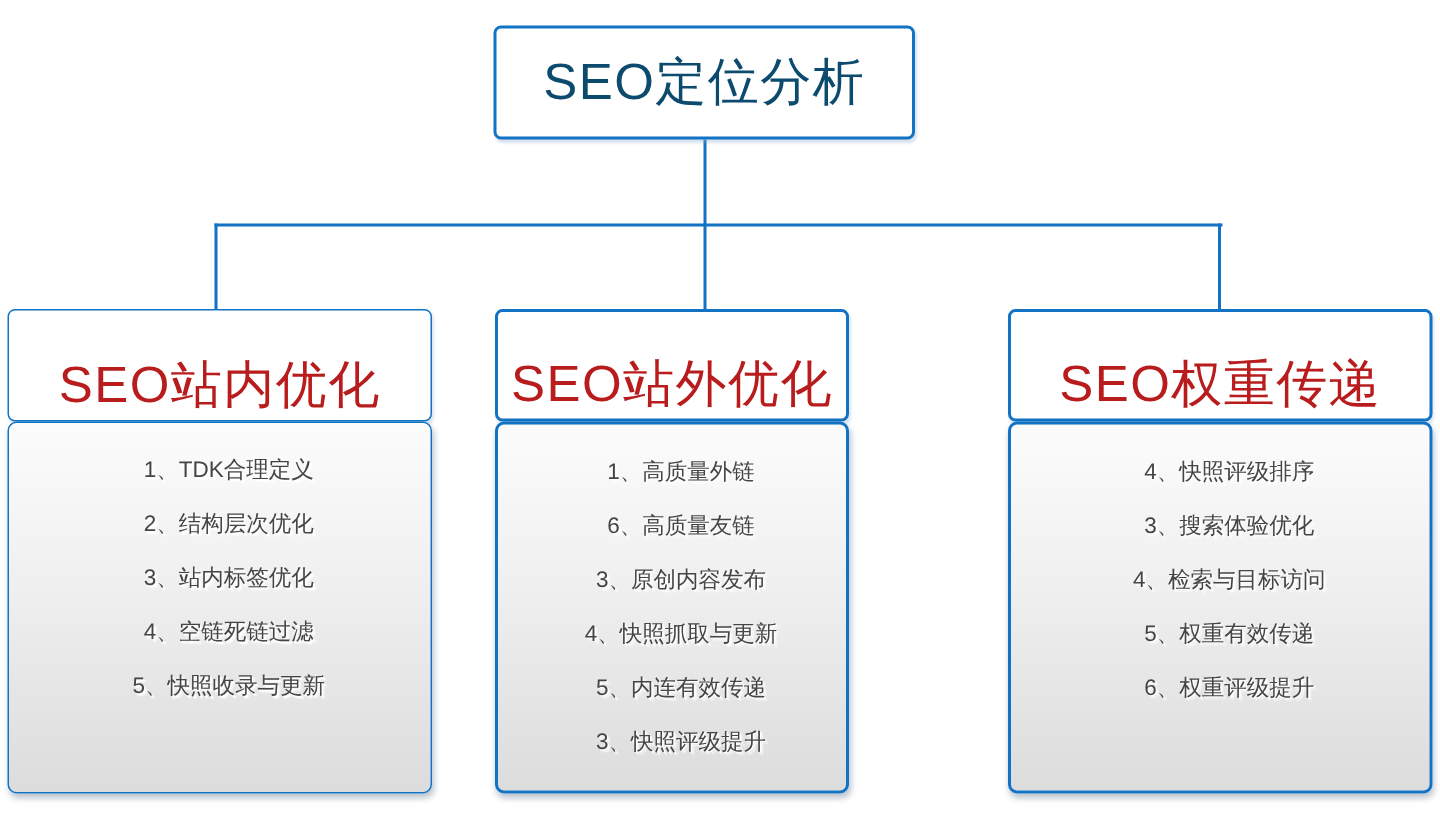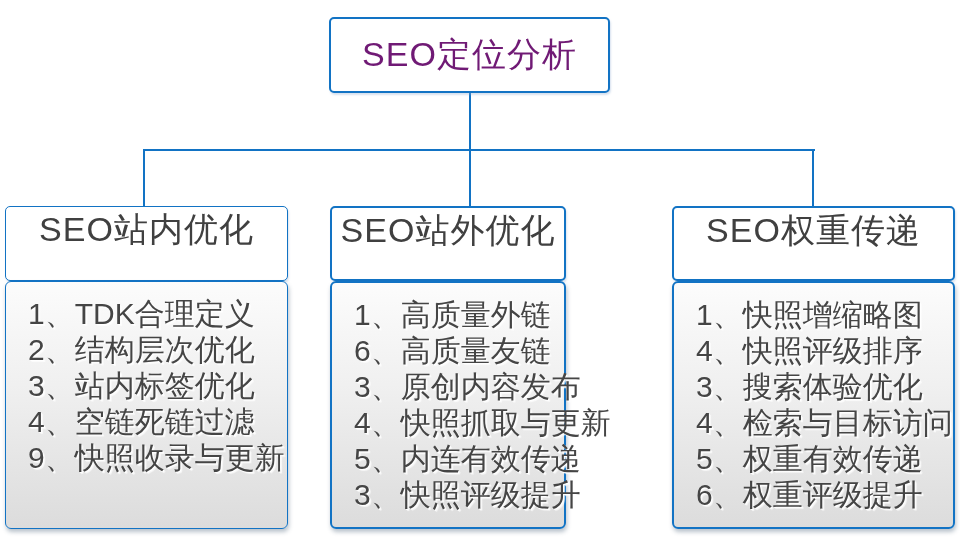--- a/index.html
+++ b/index.html
@@ -35,21 +35,21 @@
     left: 329px; top: 17px;
     width: 281px; height: 76px;
     box-sizing: border-box;
     background: #ffffff;
     border: 2px solid #1273c4;
     border-radius: 5px;
     display: flex;
     align-items: center;
     justify-content: center;
     font-size: 34px;
-    color: #701a75;
+    color: #0c4a6e;
     letter-spacing: 1px;
     box-shadow: 1px 2px 2px rgba(140, 170, 205, 0.35);
   }
 
   
   .column {
     position: absolute;
     top: 206px;
     width: 283px;
   }
@@ -57,45 +57,46 @@
   .column.c1 { left: 330px; width: 236px; }
   .column.c2 { left: 672px; }
 
   .col-header {
     box-sizing: border-box;
     height: 75px;
     background: #ffffff;
     border: 2px solid #1273c4;
     border-radius: 5px;
     display: flex;
-    align-items: flex-start;
+    align-items: flex-end;
     justify-content: center;
     font-size: 34px;
-    color: #404040;
+    color: #b91c1c;
     letter-spacing: 1px;
     box-shadow: 1px 2px 2px rgba(140, 170, 205, 0.3);
   }
   .column.c0 .col-header, .column.c0 .col-list { border-width: 1px; }
 
   .col-list {
     box-sizing: border-box;
     margin-top: 0px;
     height: 248px;
     background: linear-gradient(180deg, #fcfcfc 0%, #efefef 45%, #dcdcdc 100%);
     border: 2px solid #1273c4;
     border-radius: 6px;
     padding: 14px 10px 0 22px;
     box-shadow: 1px 3px 4px rgba(100, 120, 140, 0.45);
   }
   .list-item {
-    font-size: 30px;
+    font-size: 15px;
     line-height: 36px;
     color: #454545;
     text-shadow: 1px 1px 0 #ffffff, 2px 2px 1px rgba(255,255,255,0.75);
     white-space: nowrap;
+    text-align: center;
   }
 </style>
 </head>
 <body>
 
 <div class="canvas">
 
   <div class="line v root-stem"></div>
   <div class="line h h-bar"></div>
   <div class="line v drop-left"></div>
@@ -108,21 +109,21 @@
 
   <div class="column c0">
     <div class="col-header">
       <span>SEO站内优化</span>
     </div>
     <div class="col-list">
       <div class="list-item">1、TDK合理定义</div>
       <div class="list-item">2、结构层次优化</div>
       <div class="list-item">3、站内标签优化</div>
       <div class="list-item">4、空链死链过滤</div>
-      <div class="list-item">9、快照收录与更新</div>
+      <div class="list-item">5、快照收录与更新</div>
     </div>
   </div>
 
   <div class="column c1">
     <div class="col-header">
       <span>SEO站外优化</span>
     </div>
     <div class="col-list">
       <div class="list-item">1、高质量外链</div>
       <div class="list-item">6、高质量友链</div>
@@ -131,21 +132,20 @@
       <div class="list-item">5、内连有效传递</div>
       <div class="list-item">3、快照评级提升</div>
     </div>
   </div>
 
   <div class="column c2">
     <div class="col-header">
       <span>SEO权重传递</span>
     </div>
     <div class="col-list">
-      <div class="list-item">1、快照增缩略图</div>
       <div class="list-item">4、快照评级排序</div>
       <div class="list-item">3、搜索体验优化</div>
       <div class="list-item">4、检索与目标访问</div>
       <div class="list-item">5、权重有效传递</div>
       <div class="list-item">6、权重评级提升</div>
     </div>
   </div>
 
 </div>
 

